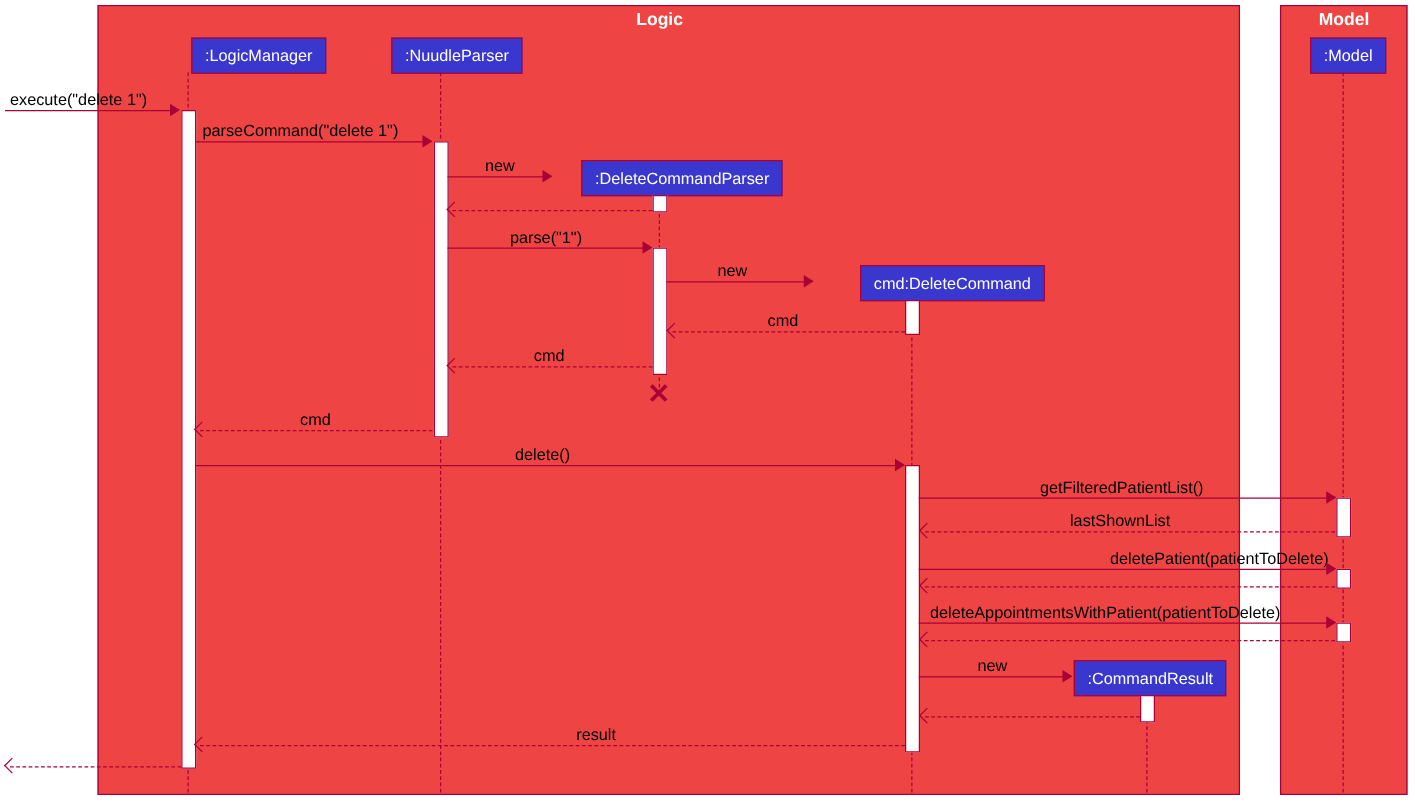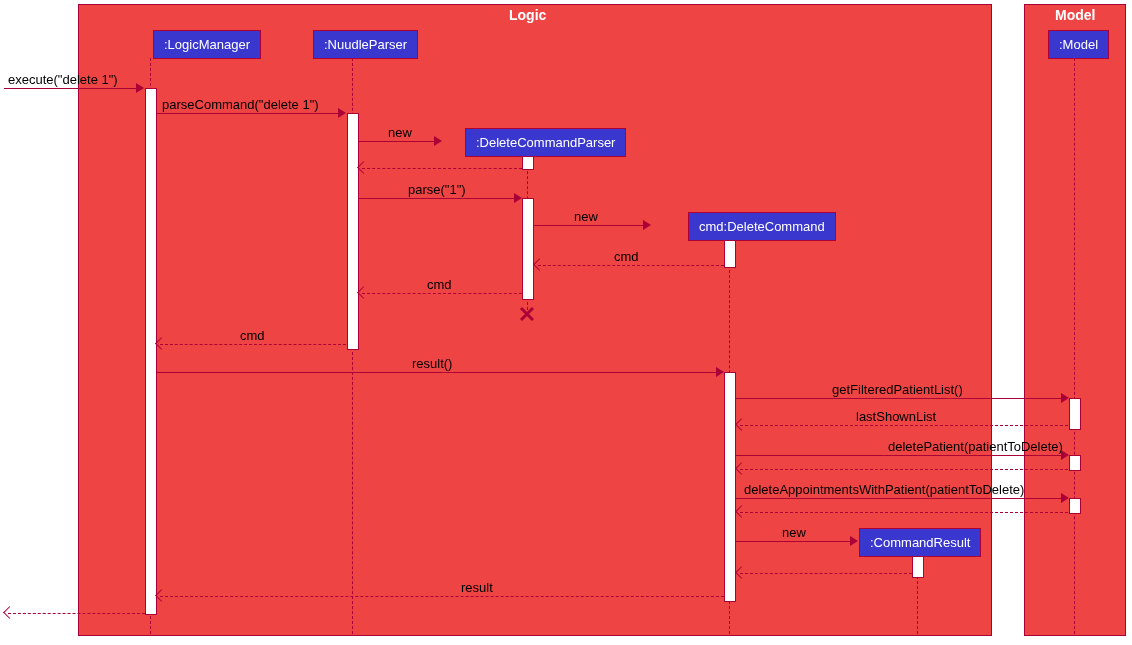--- a/index.html
+++ b/index.html
@@ -168,21 +168,21 @@
 <div class="msg-label" style="left:427px; top:277px;">cmd</div>
 <div class="arrow-line dashed" style="left:362px; top:293px; width:160px;"></div>
 <div class="arrow-head left-open" style="left:359px; top:288px;"></div>
 
 <div class="destroy" style="left:527px; top:315px;">✕</div>
 
 <div class="msg-label" style="left:240px; top:328px;">cmd</div>
 <div class="arrow-line dashed" style="left:160px; top:344px; width:186px;"></div>
 <div class="arrow-head left-open" style="left:157px; top:339px;"></div>
 
-<div class="msg-label" style="left:412px; top:356px;">result()</div>
+<div class="msg-label" style="left:412px; top:356px;">delete()</div>
 <div class="arrow-line" style="left:156px; top:372px; width:562px;"></div>
 <div class="arrow-head right-solid" style="left:716px; top:367px;"></div>
 
 <div class="msg-label" style="left:832px; top:382px;text-align:center;">getFilteredPatientList()</div>
 <div class="arrow-line" style="left:735px; top:398px; width:328px;"></div>
 <div class="arrow-head right-solid" style="left:1061px; top:393px;"></div>
 
 <div class="msg-label" style="left:856px; top:409px;">lastShownList</div>
 <div class="arrow-line dashed" style="left:740px; top:425px; width:328px;"></div>
 <div class="arrow-head left-open" style="left:737px; top:420px;"></div>

